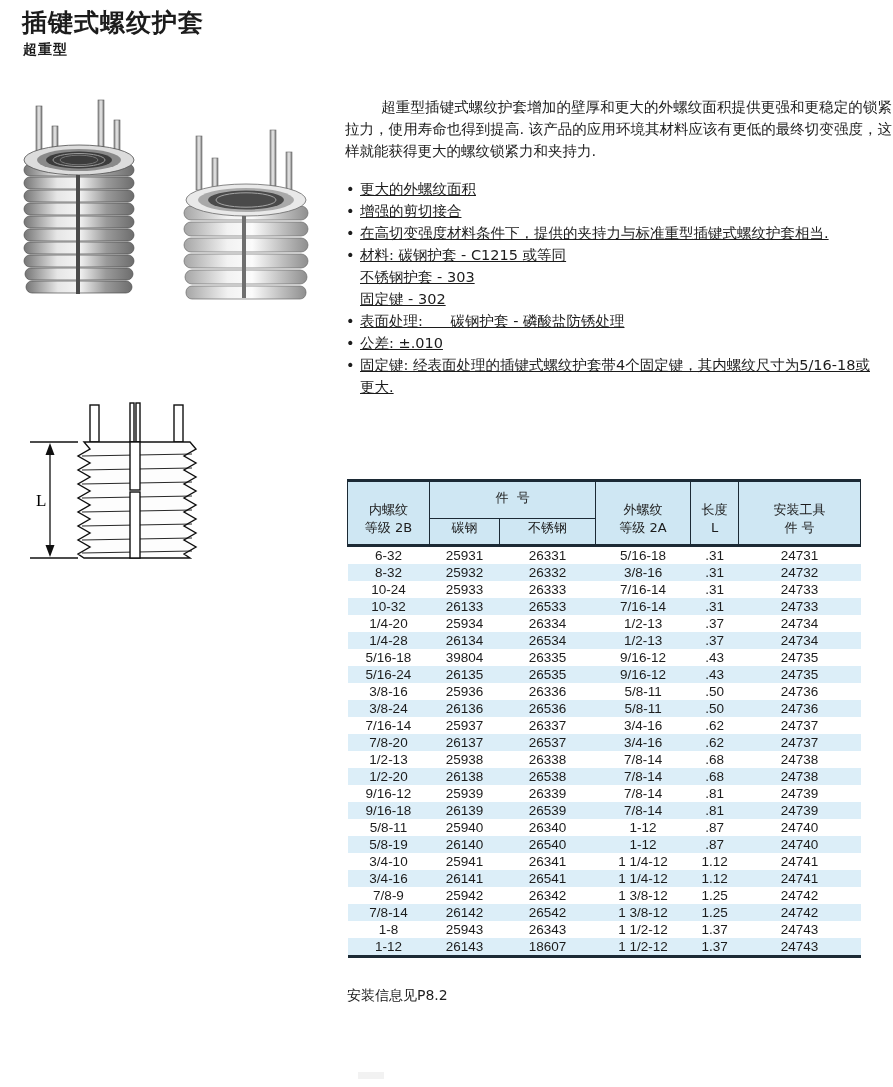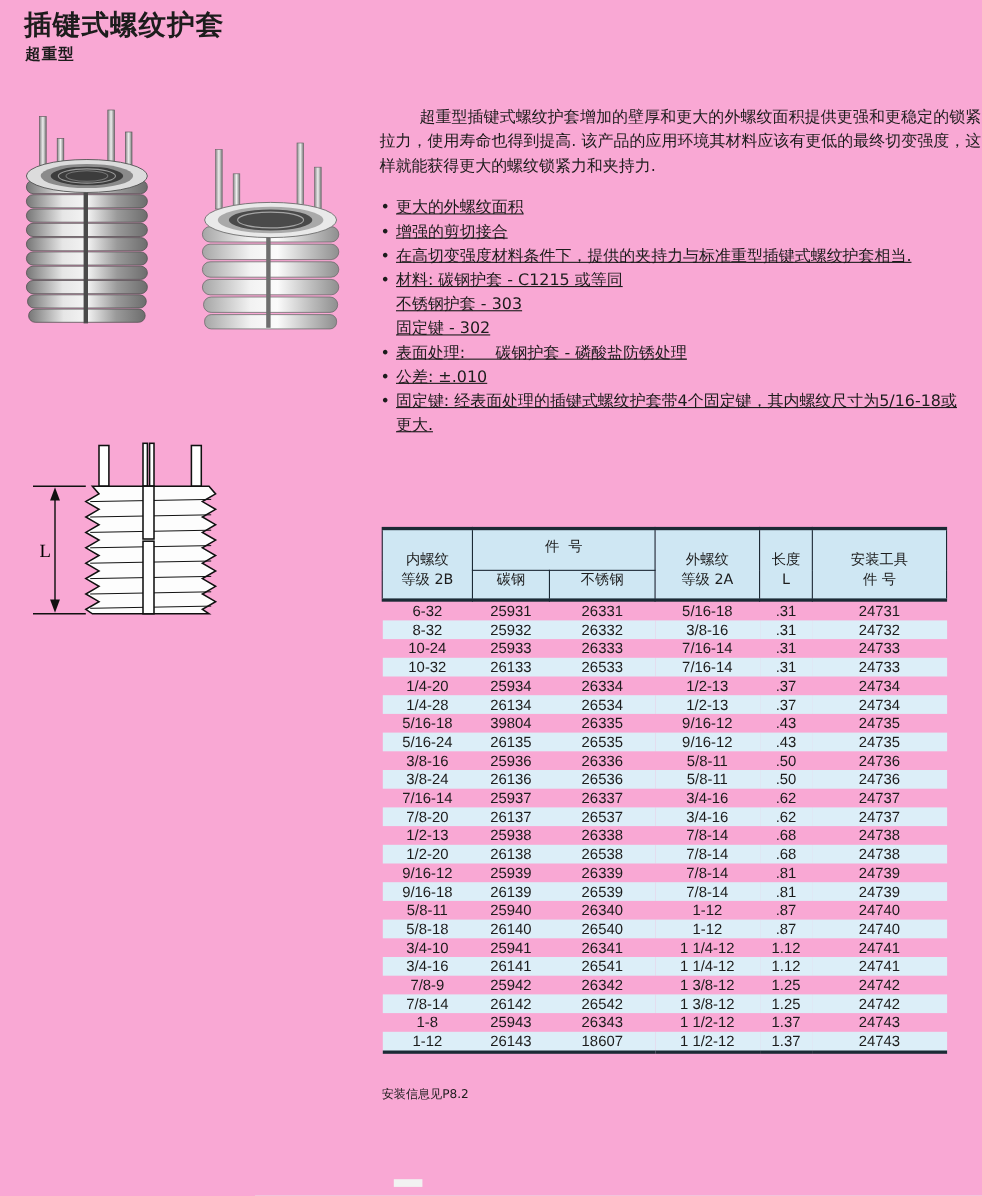--- a/index.html
+++ b/index.html
@@ -4,21 +4,21 @@
 <style>
   :root{
     --header-bg:#cfe7f3;
     --stripe-bg:#dceef8;
     --border:#1c2a35;
     --ink:#1c1c1c;
   }
   *{margin:0;padding:0;box-sizing:border-box;}
   html,body{background:#e9e9e9;}
   body{font-family:"DejaVu Sans",sans-serif;color:var(--ink);}
-  .page{position:relative;width:893px;height:1087px;background:#f9a8d4;margin:0 auto;overflow:hidden;}
+  .page{position:relative;width:893px;height:1087px;background:#ffffff;margin:0 auto;overflow:hidden;}
 
   .title{position:absolute;left:22px;top:6px;font-size:25px;font-weight:bold;letter-spacing:1px;}
   .subtitle{position:absolute;left:23px;top:41px;font-size:14px;font-weight:bold;letter-spacing:1px;}
 
   .photos{position:absolute;left:16px;top:88px;width:310px;height:226px;}
   .diagram{position:absolute;left:26px;top:400px;width:180px;height:172px;}
 
   .intro{position:absolute;left:345px;top:96px;width:547px;font-size:14.5px;line-height:22px;
          text-indent:2.5em;text-align:justify;white-space:pre-wrap;}
   .features{position:absolute;left:345px;top:178px;width:548px;list-style:none;text-decoration:underline;}
@@ -32,21 +32,21 @@
   col.c4{width:95px;} col.c5{width:48px;} col.c6{width:122px;}
   thead{border-bottom:3px solid var(--border);}
   thead th{background:var(--header-bg);border-left:1px solid var(--border);border-right:1px solid var(--border);
            font-weight:normal;font-size:13px;line-height:18px;vertical-align:bottom;padding:0 2px 7px 2px;text-align:center;}
   th.group{border-bottom:1px solid var(--border);vertical-align:middle;padding-bottom:4px;white-space:pre;height:38px;}
   tbody td{height:17px;padding:0 2px;text-align:center;font-family:"Liberation Sans","DejaVu Sans",sans-serif;
            font-size:13.5px;line-height:17px;}
   tbody tr.stripe td{background:var(--stripe-bg);}
   tbody tr:last-child td{border-bottom:3px solid var(--border);}
 
-  .footnote{position:absolute;left:347px;top:987px;font-size:11px;}
+  .footnote{position:absolute;left:347px;top:987px;font-size:14px;}
   .smudge{position:absolute;left:358px;top:1072px;width:26px;height:7px;background:#f2f2f2;}
 </style>
 </head>
 <body>
 
 <div class="page">
 
   <h1 class="title">插键式螺纹护套</h1>
   <h2 class="subtitle">超重型</h2>
 
@@ -349,21 +349,21 @@
           </tr>
           <tr>
             <td>5/8-11</td>
             <td>25940</td>
             <td>26340</td>
             <td>1-12</td>
             <td>.87</td>
             <td>24740</td>
           </tr>
           <tr class="stripe">
-            <td>5/8-18</td>
+            <td>5/8-19</td>
             <td>26140</td>
             <td>26540</td>
             <td>1-12</td>
             <td>.87</td>
             <td>24740</td>
           </tr>
           <tr>
             <td>3/4-10</td>
             <td>25941</td>
             <td>26341</td>

